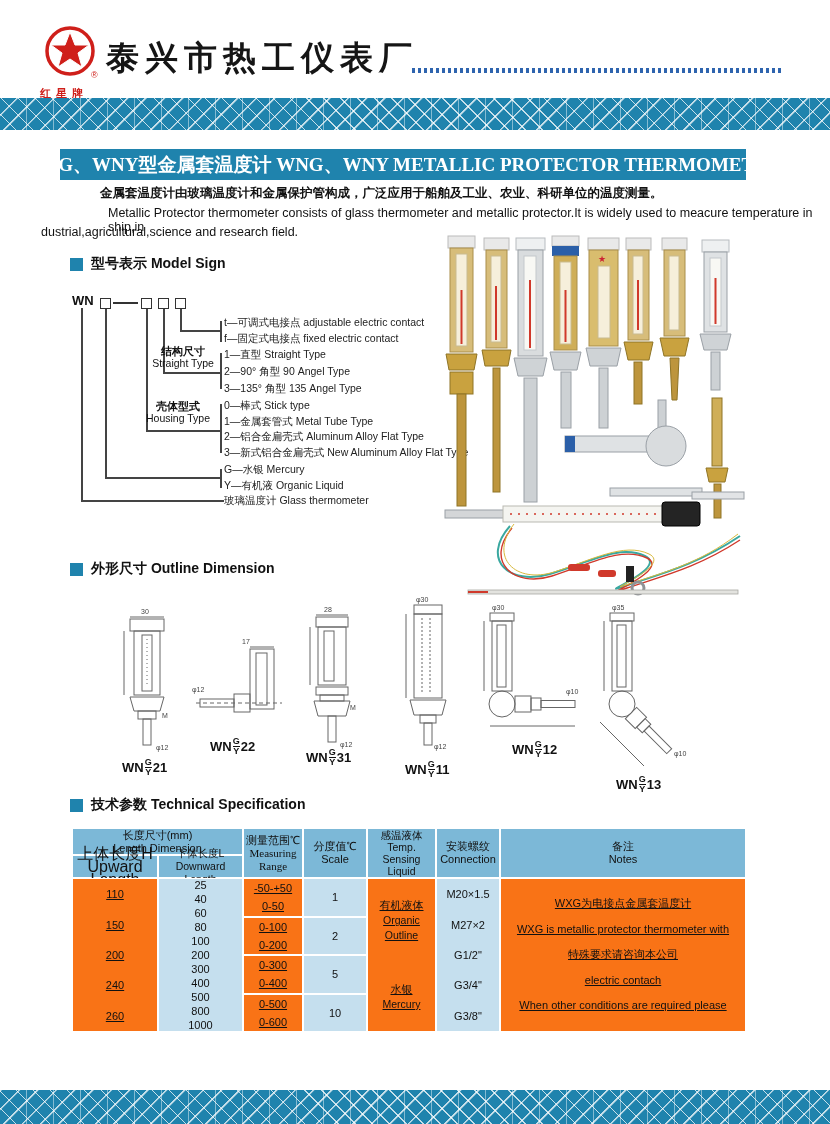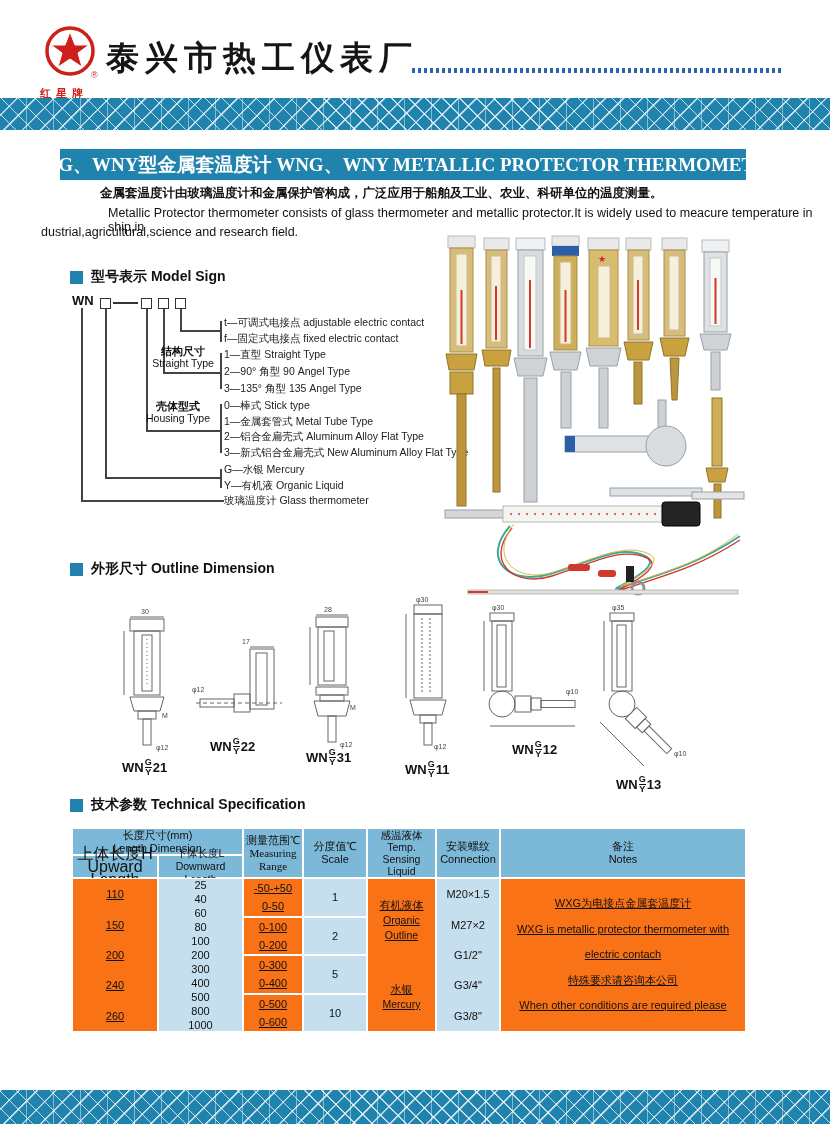--- a/index.html
+++ b/index.html
@@ -76,21 +76,21 @@
   <div class="dotline"></div>
 
   <div class="hatch band-top"></div>
 
   <div class="banner">WNG、WNY型金属套温度计 WNG、WNY METALLIC PROTECTOR THERMOMETER</div>
 
   <div class="intro-zh">金属套温度计由玻璃温度计和金属保护管构成，广泛应用于船舶及工业、农业、科研单位的温度测量。</div>
   <div class="intro-en" style="left:108px;top:206px;">Metallic Protector thermometer consists of glass thermometer and metallic protector.It is widely used to meacure temperature in ship,in</div>
   <div class="intro-en" style="left:41px;top:225px;">dustrial,agricultural,science and research field.</div>
 
-  <div class="sect" style="left:70px;top:268px;">
+  <div class="sect" style="left:70px;top:255px;">
     <span class="sq"></span>
     <span>型号表示 Model Sign</span>
   </div>
 
   <div class="wn">WN</div>
   <div class="mbox" style="left:100px;"></div>
   <div class="dash"></div>
   <div class="mbox" style="left:141px;"></div>
   <div class="mbox" style="left:158px;"></div>
   <div class="mbox" style="left:175px;"></div>
@@ -503,20 +503,20 @@
     <div class="tbl-cell cell-blue flexcol spread" style="left:436px;top:878px;width:64px;height:154px;">
         <div>M20×1.5</div>
         <div>M27×2</div>
         <div>G1/2"</div>
         <div>G3/4"</div>
         <div>G3/8"</div>
       </div>
     <div class="tbl-cell cell-gray flexcol" style="left:500px;top:878px;width:246px;height:154px;justify-content:center;">
         <div class="notes-line">WXG为电接点金属套温度计</div>
         <div class="notes-line">WXG is metallic protector thermometer with</div>
+        <div class="notes-line">特殊要求请咨询本公司</div>
         <div class="notes-line">electric contach</div>
-        <div class="notes-line">特殊要求请咨询本公司</div>
         <div class="notes-line">When other conditions are required please</div>
       </div>
   </div>
 
   <div class="hatch band-bottom"></div>
 </div>
 
 </body></html>

